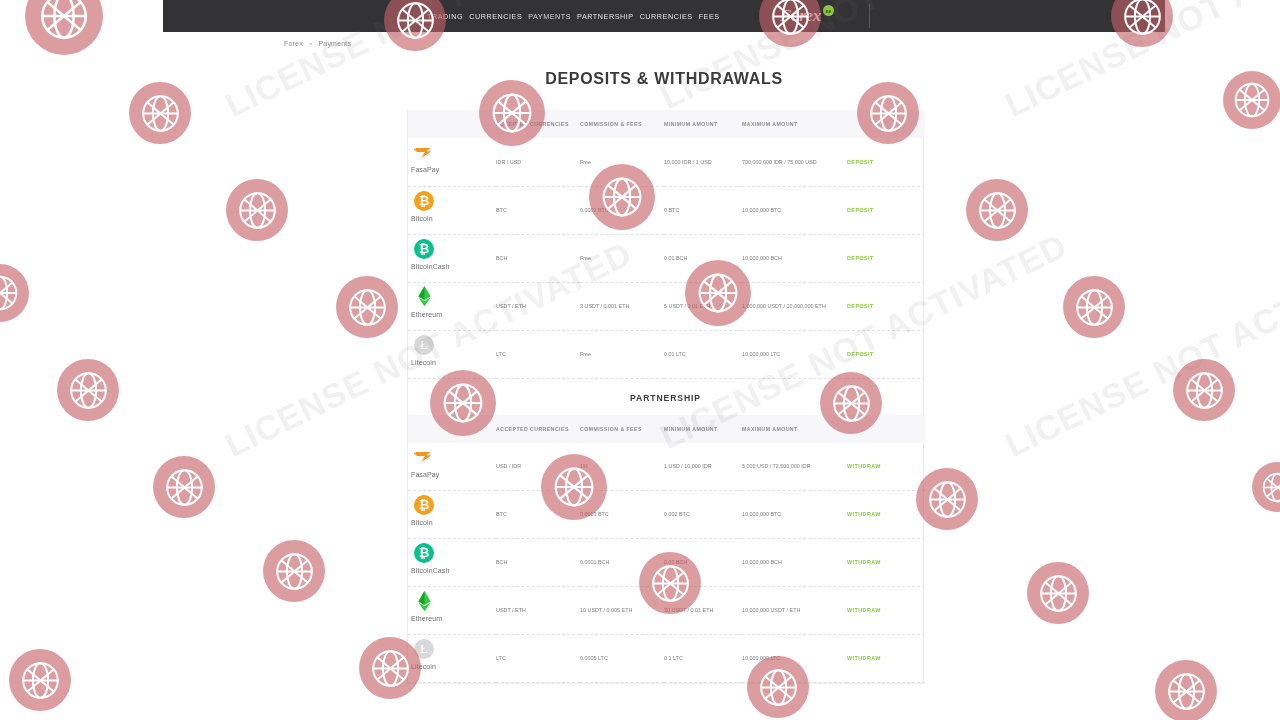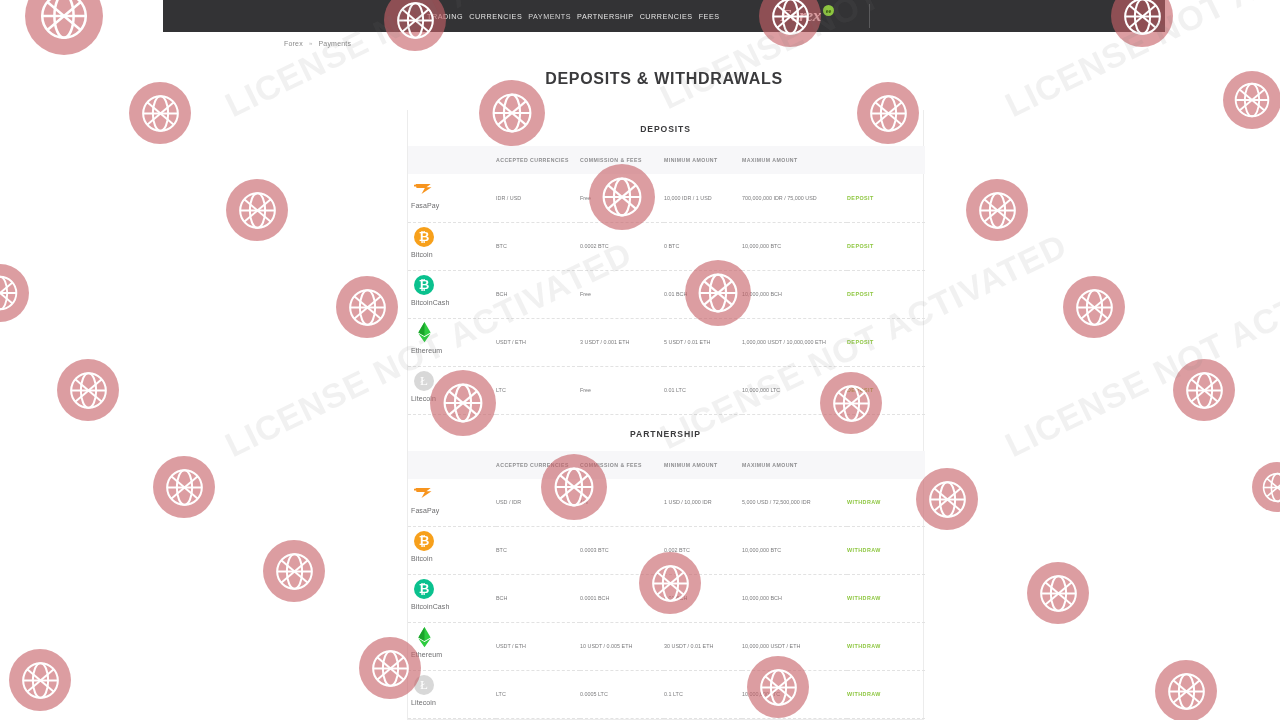--- a/index.html
+++ b/index.html
@@ -291,21 +291,20 @@
     <div class="breadcrumb">
       <a href="#">Forex</a>
       <span class="sep">»</span>
       <span>Payments</span>
     </div>
 
     <h1 class="page-title">DEPOSITS &amp; WITHDRAWALS</h1>
 
     <div class="card">
 
-      <div class="section-title">DEPOSITS</div>
 
       <table class="paytable">
         <colgroup>
           <col class="c-cur">
             <col class="c-acc">
             <col class="c-com">
             <col class="c-min">
             <col class="c-max">
             <col class="c-act">
         </colgroup>

